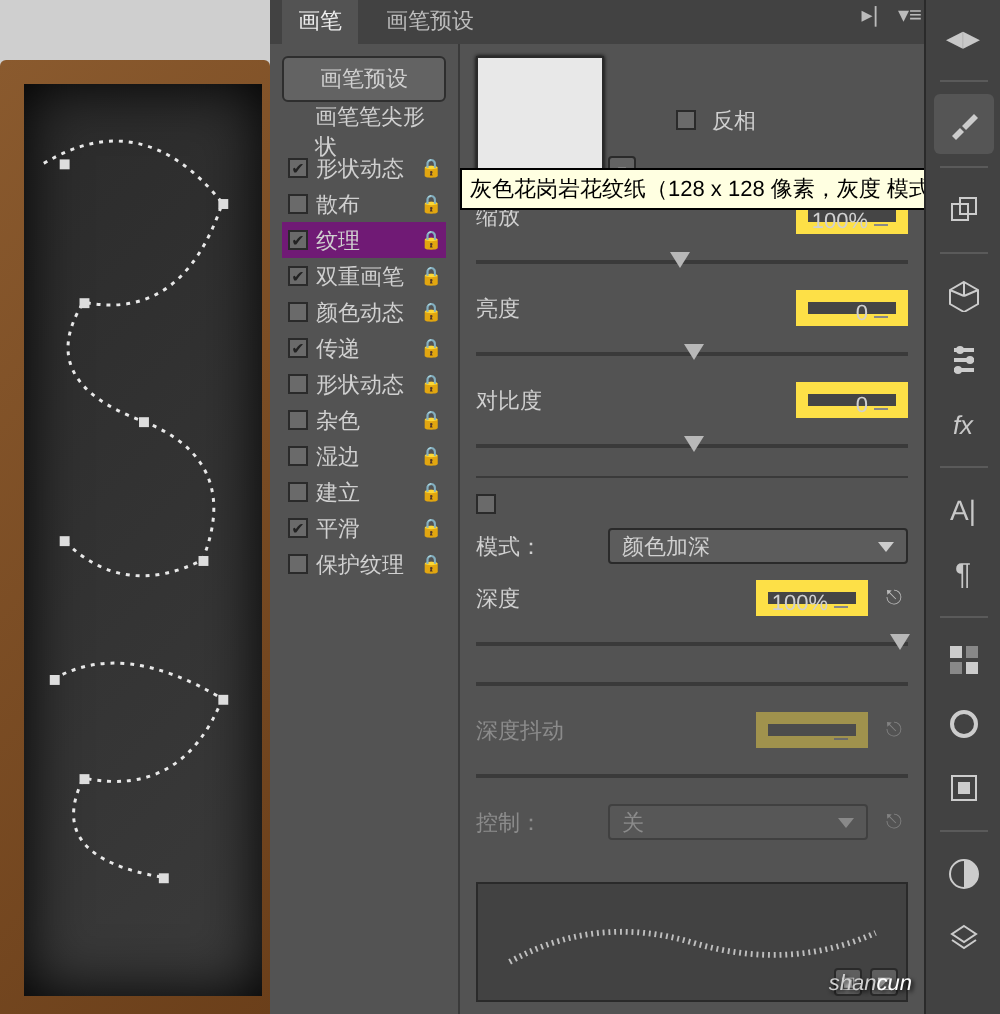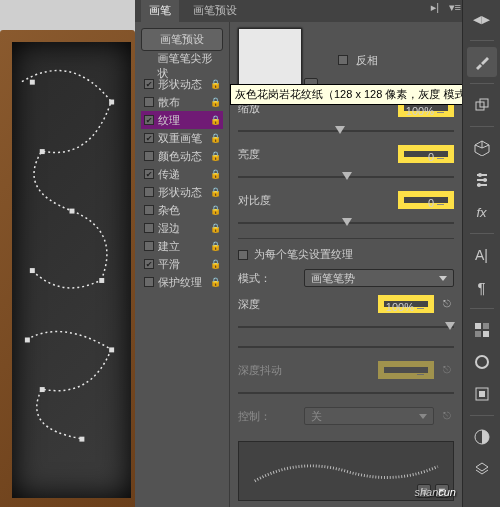--- a/index.html
+++ b/index.html
@@ -188,27 +188,26 @@
         <div style="flex:1"></div>
         <div class="num-field">0</div>
       </div>
       <div class="full-slider">
           <div class="slider-thumb" style="left:48%"></div>
         </div>
 
       <div class="sep"></div>
       <div class="check-row">
         <div class="cb"></div>
-        <span>为每个笔尖设置纹理</span>
       </div>
 
       <div class="slider-row">
         <span class="slider-label">模式：</span>
         <div class="dropdown">
-            <span>画笔笔势</span>
+            <span>颜色加深</span>
           </div>
       </div>
 
       <div class="slider-row">
         <span class="slider-label">深度</span>
         <div style="flex:1"></div>
         <div class="num-field">100%</div>
         <div class="link-icon">⎋</div>
       </div>
       <div class="full-slider">

